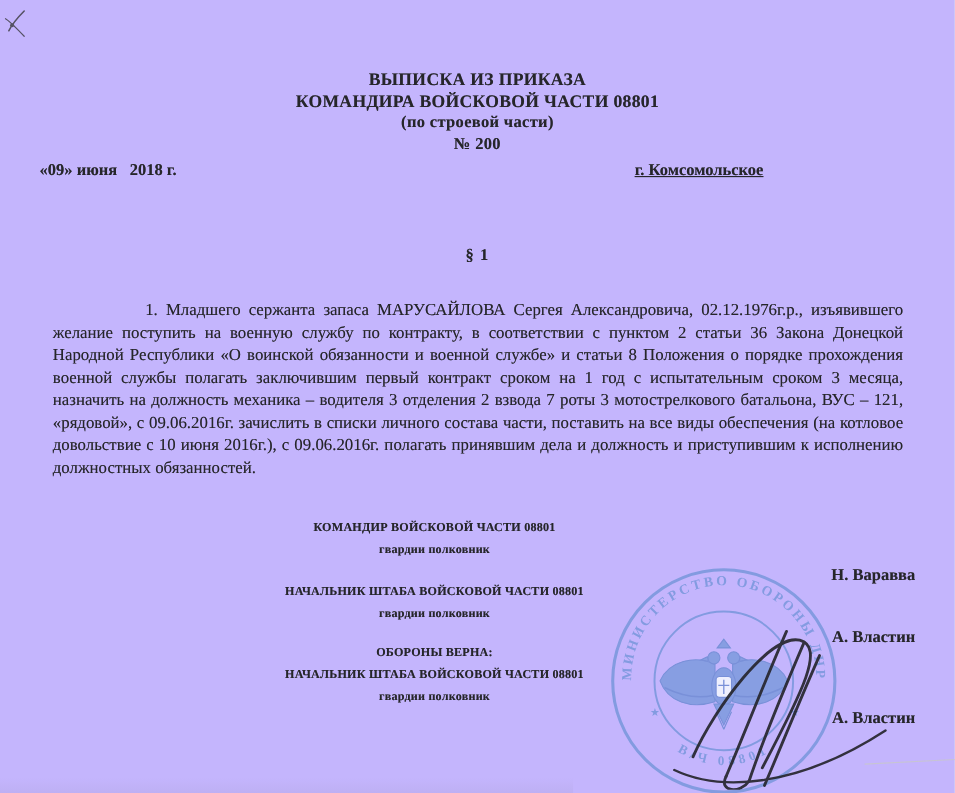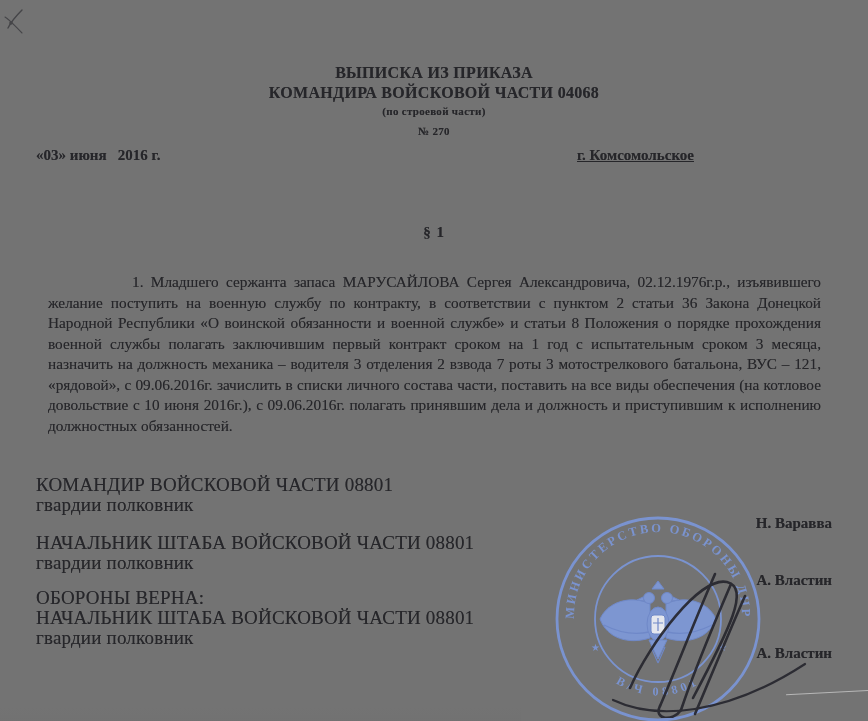--- a/index.html
+++ b/index.html
@@ -1,59 +1,59 @@
 <!DOCTYPE html>
 <html><head>
 <meta charset="utf-8">
 <style>
   html,body{margin:0;padding:0;background:#e8e8e8;}
   .page{
     position:relative;
     width:868px;height:721px;
     margin:0 auto;
-    background:#737373;
+    background:#c4b5fd;
     overflow:hidden;
     font-family:"Liberation Serif","DejaVu Serif",serif;
     color:#26262a;
   }
   .page::after{
     content:"";position:absolute;left:0;bottom:0;width:60%;height:14px;
     background:linear-gradient(to top, rgba(90,90,90,.06), transparent);
     pointer-events:none;
   }
   .doc-text{ text-shadow:0 0 .5px rgba(40,40,42,.5); }
 
   .header{
     position:absolute;top:63px;left:0;width:868px;
     text-align:center;font-weight:bold;line-height:19.5px;
     letter-spacing:.3px;
   }
   .header .h-line1,.header .h-line2{font-size:16px;}
-  .header .h-line3,.header .h-line4{font-size:11px;}
+  .header .h-line3,.header .h-line4{font-size:15px;}
 
   .dateline{position:absolute;top:147px;left:0;width:868px;font-weight:bold;font-size:15px;}
   .dateline .date{position:absolute;left:36px;white-space:pre;}
   .dateline .place{position:absolute;left:577px;text-decoration:underline;}
 
   .section-mark{
     position:absolute;top:224px;left:0;width:868px;
     text-align:center;font-weight:bold;font-size:15px;letter-spacing:1px;
   }
 
   .bodytext{
     position:absolute;top:260px;left:36px;width:797px;
     font-size:15.3px;line-height:20.5px;text-align:justify;
     z-index:2;
   }
   .bodytext p{margin:12px;text-indent:84px;}
 
   .sigblock{position:absolute;top:0;left:0;width:868px;height:721px;z-index:2;pointer-events:none;}
   .sig-line{
-    position:absolute;left:36px;width:718px;
-    font-weight:normal;font-size:19px;letter-spacing:.2px;
+    position:absolute;left:36px;width:718px;text-align:center;
+    font-weight:bold;font-size:11px;letter-spacing:.2px;
   }
   .sig-name{
     position:absolute;width:220px;left:612px;text-align:right;
     font-weight:bold;font-size:15px;
   }
   .t1{top:474px;} .r1{top:494px;} .n1{top:515px;}
   .t2{top:532px;} .r2{top:552px;} .n2{top:572px;}
   .l3{top:587px;} .t3{top:607px;} .r3{top:627px;} .n3{top:645px;}
 
   .stamp{
@@ -74,27 +74,27 @@
 <div class="page">
 
   <svg class="ink-mark" viewBox="0 0 34 34">
     <path d="M6,22 C10,14 15,9 20,4" stroke="#3a3a3e" stroke-width="1.4" fill="none" stroke-linecap="round"></path>
     <path d="M3,11 C8,14 13,20 20,27" stroke="#3a3a3e" stroke-width="1.1" fill="none" stroke-linecap="round"></path>
     <circle cx="9" cy="17" r="1.8" fill="#3a3a3e"></circle>
   </svg>
 
   <div class="header doc-text">
     <div class="h-line1">ВЫПИСКА ИЗ ПРИКАЗА</div>
-    <div class="h-line2">КОМАНДИРА ВОЙСКОВОЙ ЧАСТИ 04068</div>
+    <div class="h-line2">КОМАНДИРА ВОЙСКОВОЙ ЧАСТИ 08801</div>
     <div class="h-line3">(по строевой части)</div>
-    <div class="h-line4">№ 270</div>
+    <div class="h-line4">№ 200</div>
   </div>
 
   <div class="dateline doc-text">
-    <span class="date">«03» июня   2016 г.</span>
+    <span class="date">«09» июня   2018 г.</span>
     <span class="place">г. Комсомольское</span>
   </div>
 
   <div class="section-mark doc-text">§ 1</div>
 
   <div class="bodytext doc-text">
     <p>1. Младшего сержанта запаса МАРУСАЙЛОВА Сергея Александровича, 02.12.1976г.р., изъявившего желание поступить на военную службу по контракту, в соответствии с пунктом 2 статьи 36 Закона Донецкой Народной Республики «О воинской обязанности и военной службе» и статьи 8 Положения о порядке прохождения военной службы полагать заключившим первый контракт сроком на 1 год с испытательным сроком 3 месяца, назначить на должность механика – водителя 3 отделения 2 взвода 7 роты 3 мотострелкового батальона, ВУС – 121, «рядовой», с 09.06.2016г. зачислить в списки личного состава части, поставить на все виды обеспечения (на котловое довольствие с 10 июня 2016г.), с 09.06.2016г. полагать принявшим дела и должность и приступившим к исполнению должностных обязанностей.</p>
   </div>
 
   <svg class="stamp" viewBox="0 0 220 220">

